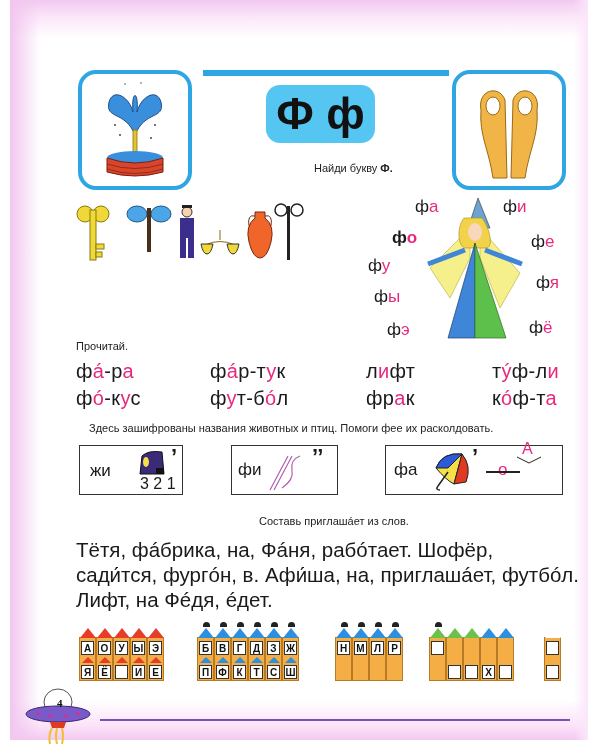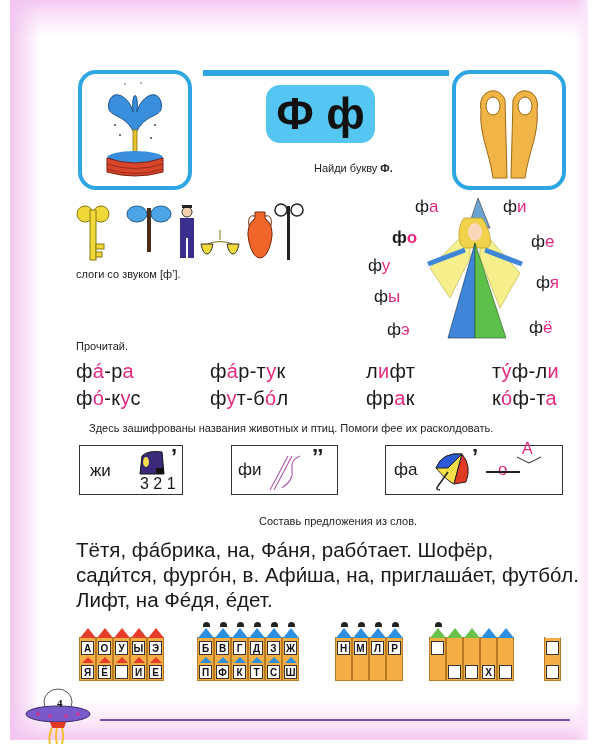--- a/index.html
+++ b/index.html
@@ -132,21 +132,20 @@
     </g>
     <g>
       <circle cx="206" cy="10" r="6" fill="none" stroke="#222" stroke-width="1.5"></circle>
         <circle cx="222" cy="10" r="6" fill="none" stroke="#222" stroke-width="1.5"></circle>
       <rect x="212" y="6" width="3" height="54" fill="#222"></rect>
     </g>
   </svg>
 </div>
 
 <div class="body-text" style="left:76px; top:266px;">
-  <div>слоги со звуком [ф’].</div>
 </div>
 
 <div class="abs" style="left:420px; top:198px; width:110px; height:142px;">
   <svg width="110" height="142" viewBox="0 0 110 142">
     <path d="M58 0 L48 30 L70 30Z" fill="#6ba4d0" stroke="#333" stroke-width="0.6"></path>
     <path d="M60 30 L100 75 L80 110 L60 60Z" fill="#f5ef8c" stroke="#b8a93a" stroke-width="0.6"></path>
     <path d="M50 30 L10 70 L30 100 L50 60Z" fill="#f5ef8c" stroke="#b8a93a" stroke-width="0.6"></path>
     <path d="M44 20 C36 30,38 50,46 50 L66 50 C74 50,70 30,62 20Z" fill="#f2d24a" stroke="#a48a1a" stroke-width="0.6"></path>
     <ellipse cx="55" cy="34" rx="7" ry="9" fill="#f8d7bb"></ellipse>
     <path d="M55 45 L28 140 L55 140Z" fill="#3f86d8" stroke="#1f3f6a" stroke-width="0.7"></path>
@@ -205,21 +204,21 @@
   </svg>
   <span class="abs" style="left:86px; top:-2px; font-size:22px; font-weight:bold;">’</span>
   <span class="abs" style="left:112px; top:14px; font-size:17px; color:#e8287f;">о</span>
   <div class="abs" style="left:100px; top:25px; width:34px; height:1.5px; background:#222;"></div>
   <span class="abs" style="left:136px; top:-6px; font-size:16px; color:#e8287f;">А</span>
   <svg class="abs" style="left:130px; top:10px;" width="26" height="8" viewBox="0 0 26 8">
       <path d="M1 1 L13 7 L25 1" stroke="#222" fill="none"></path>
     </svg>
 </div>
 
-<div class="body-text" style="left:259px; top:513px;">Составь предложения из слов.</div>
+<div class="body-text" style="left:259px; top:513px;">Составь приглашáет из слов.</div>
 <div class="sentences">Тётя, фáбрика, на, Фáня, рабóтает. Шофёр, сади́тся, фургóн, в. Афи́ша, на, приглашáет, футбóл. Лифт, на Фéдя, éдет.</div>
 
 <div id="houses">
     <div class="house" style="left: 79px; top: 637px;">
       <div class="cell" style="height: 44px;">
         <div class="roof red"></div>
         <div class="slot" style="top: 3px;">А</div>
         <div class="mid-roof "></div>
         <div class="slot" style="top: 27px;">Я</div>
       </div>

